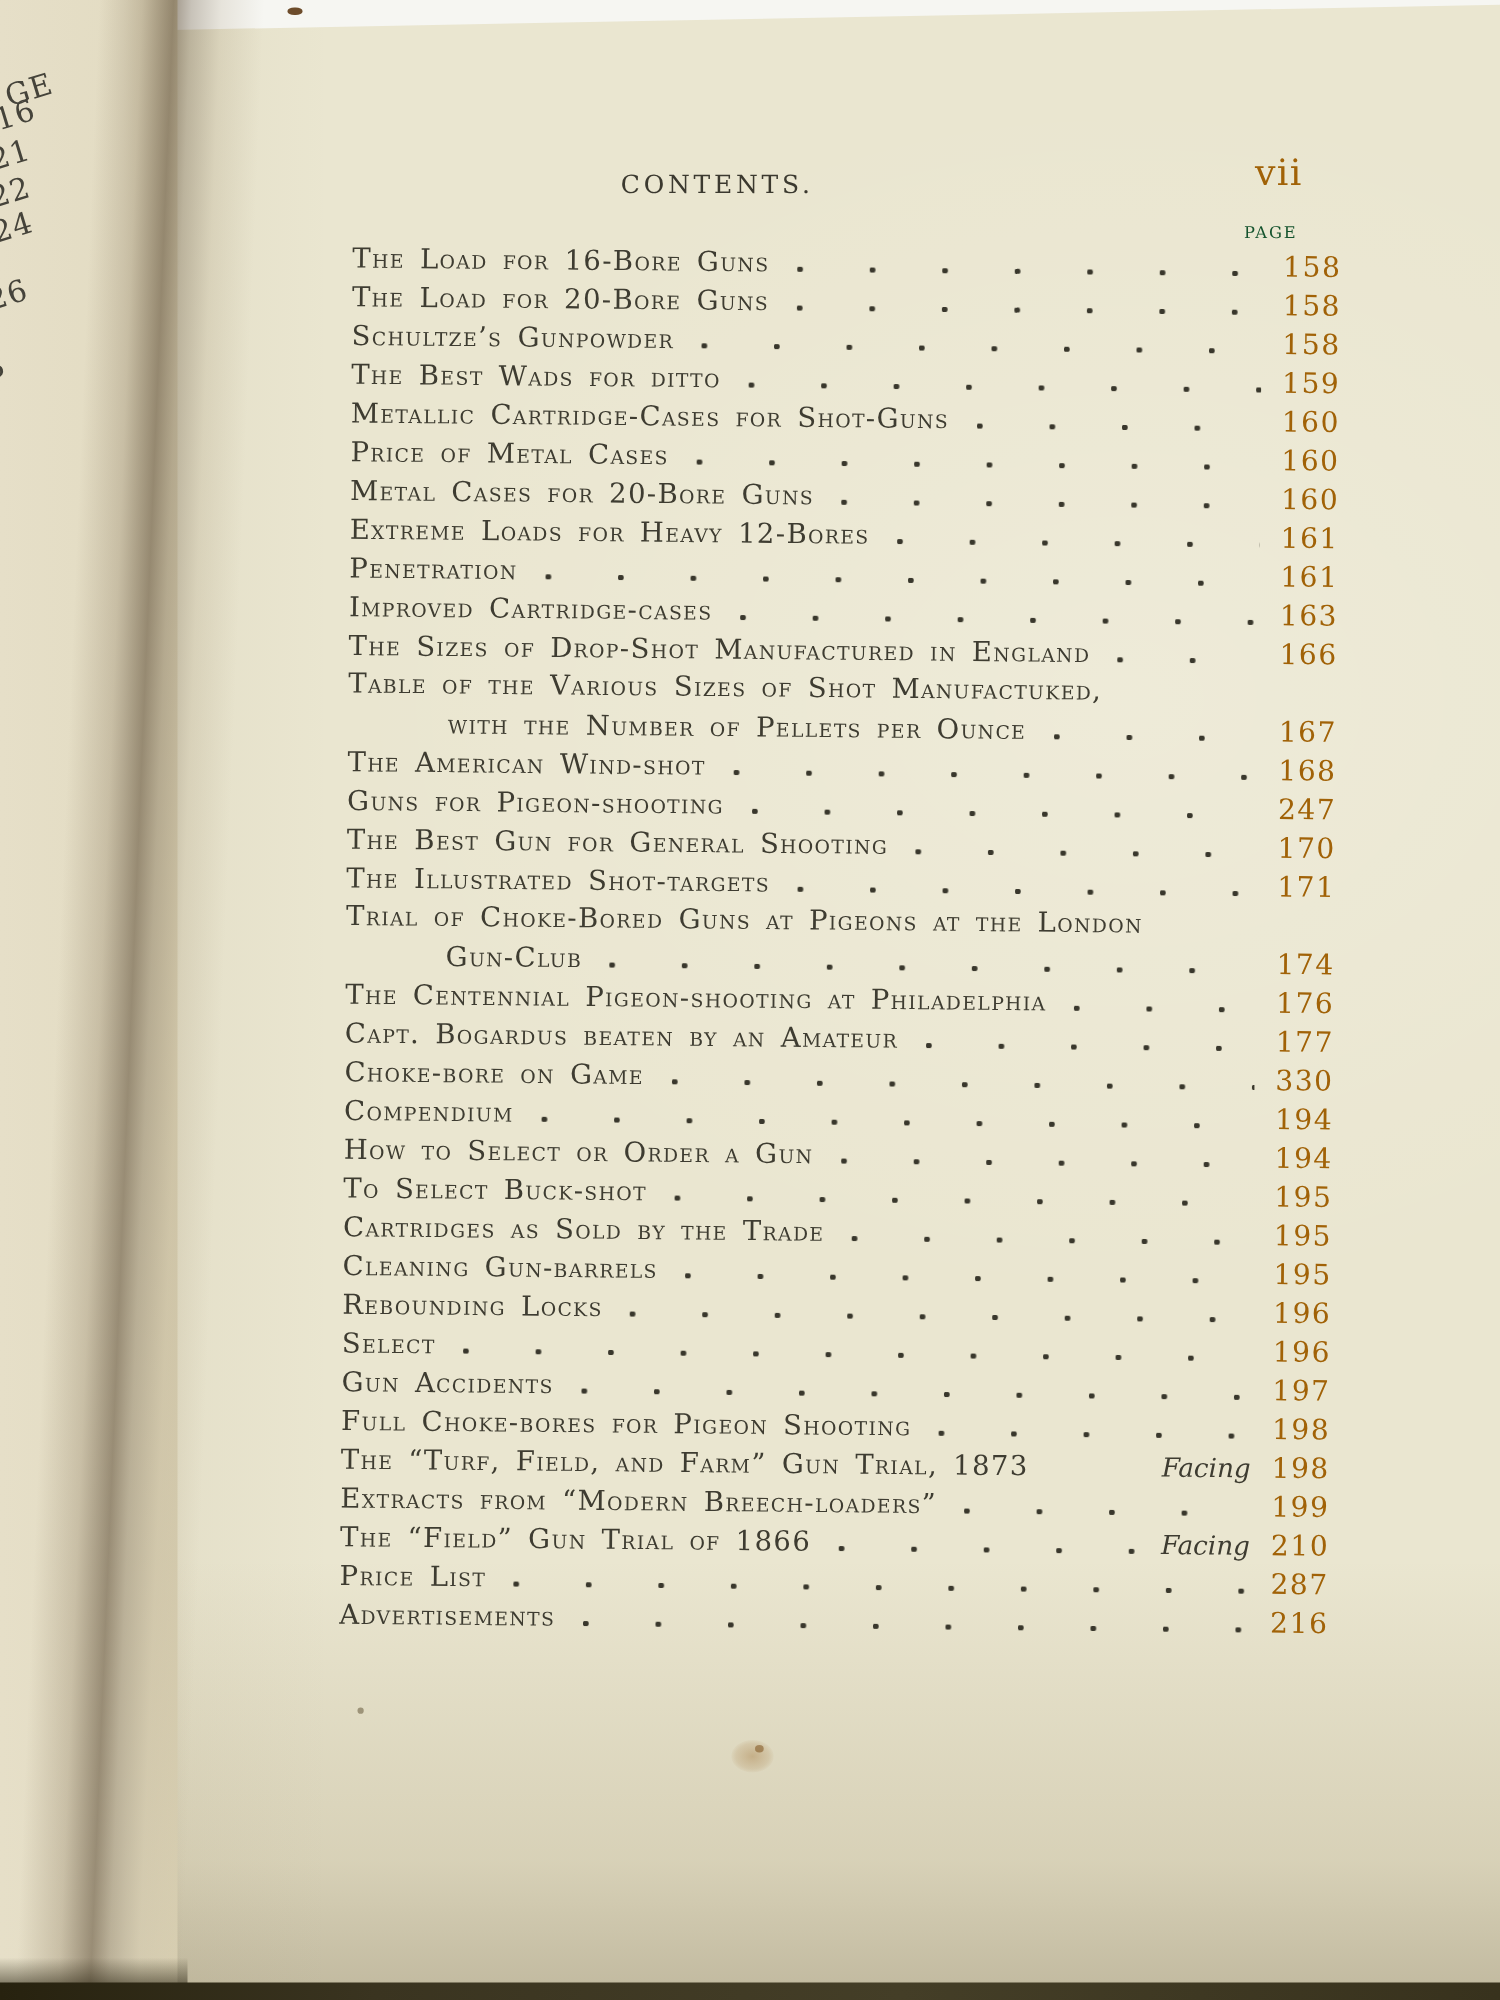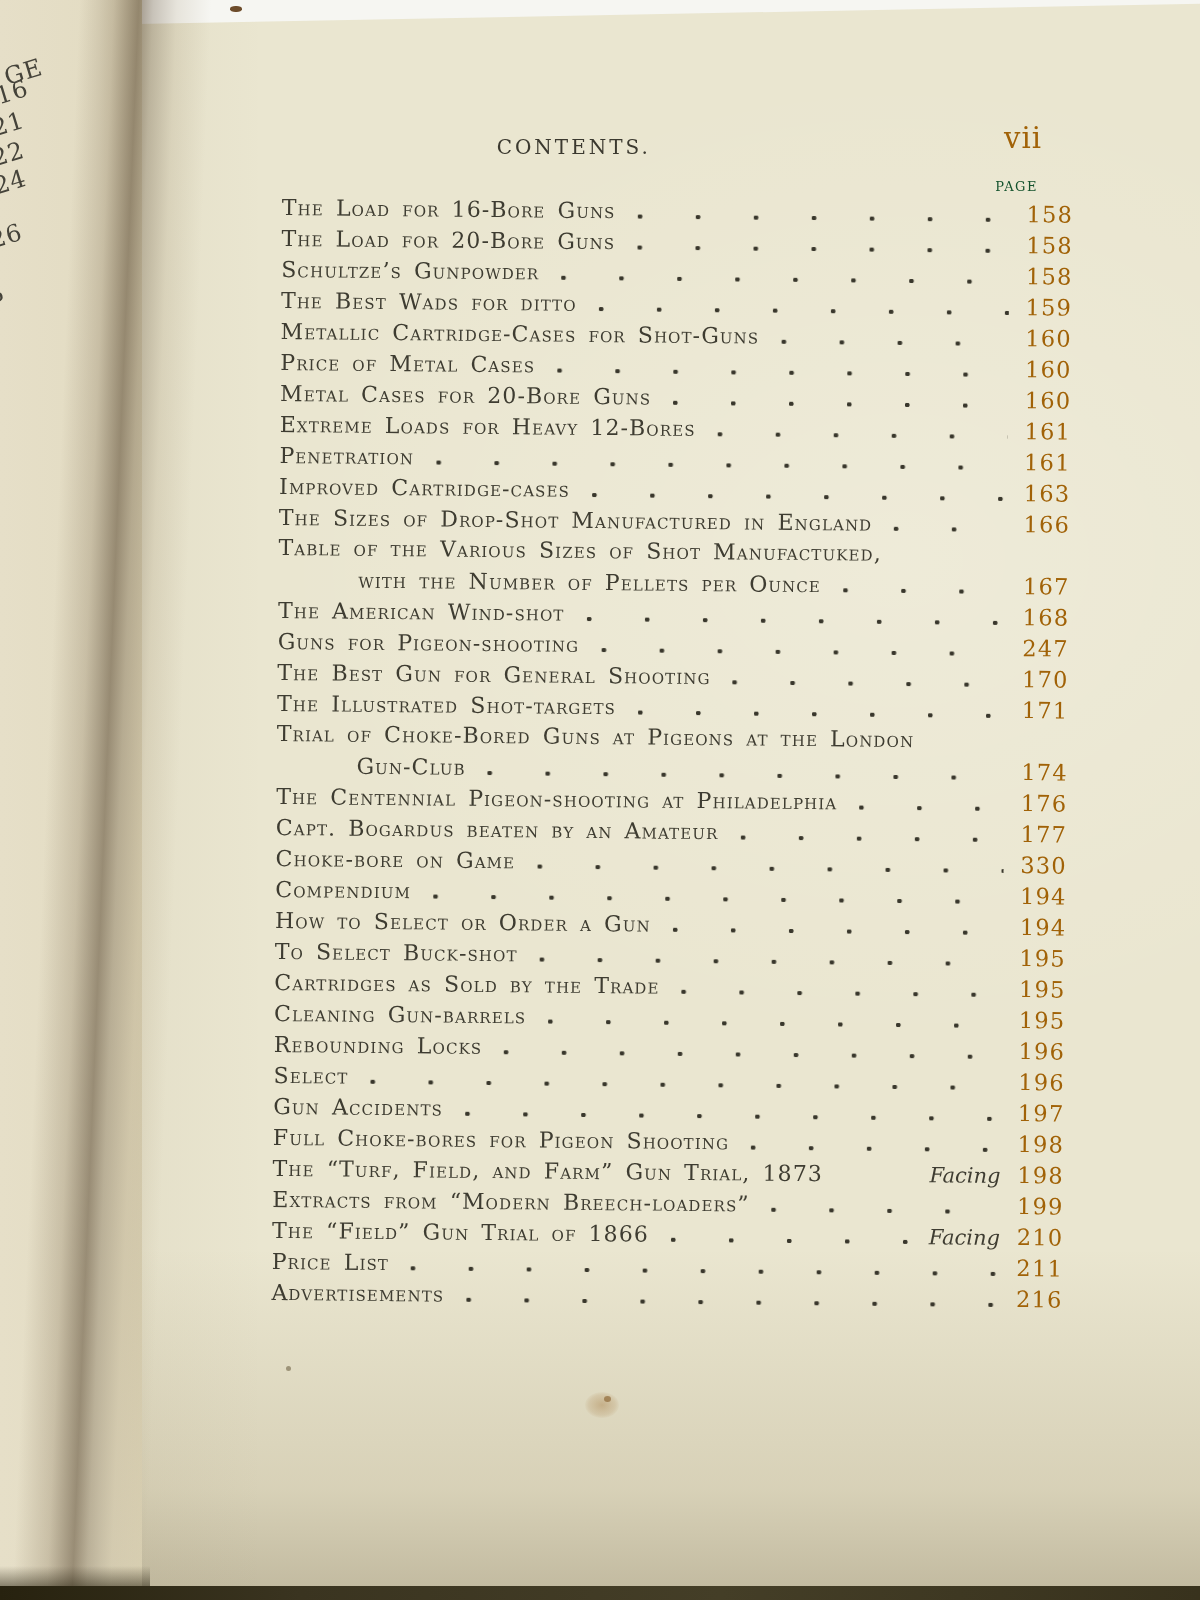--- a/index.html
+++ b/index.html
@@ -312,21 +312,21 @@
         </div>
         <div class="toc-row">
           <span class="t">The “Field” Gun Trial of 1866</span>
           <span class="leader"></span>
           <span class="facing">Facing</span>
           <span class="num">210</span>
         </div>
         <div class="toc-row">
           <span class="t">Price List</span>
           <span class="leader"></span>
-          <span class="num">211</span>
+          <span class="num">287</span>
         </div>
         <div class="toc-row">
           <span class="t">Advertisements</span>
           <span class="leader"></span>
           <span class="num">216</span>
         </div>
       </div>
   </div>
 
   <div class="stain-main"></div>

